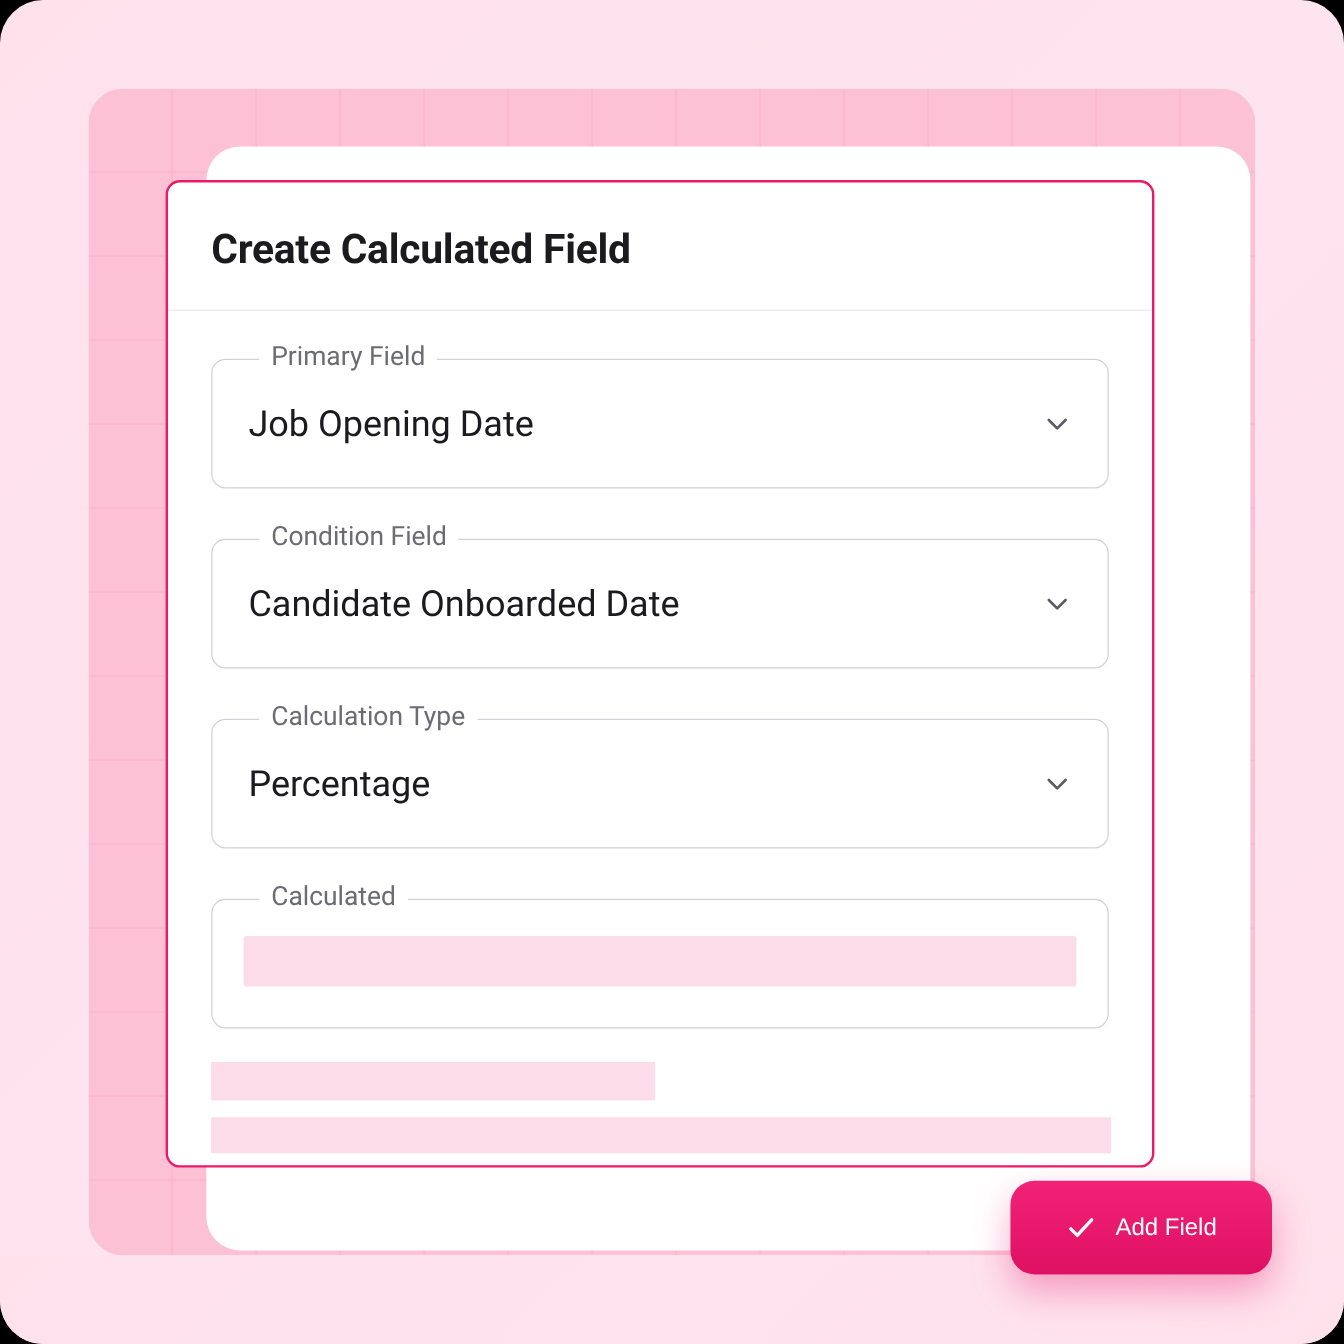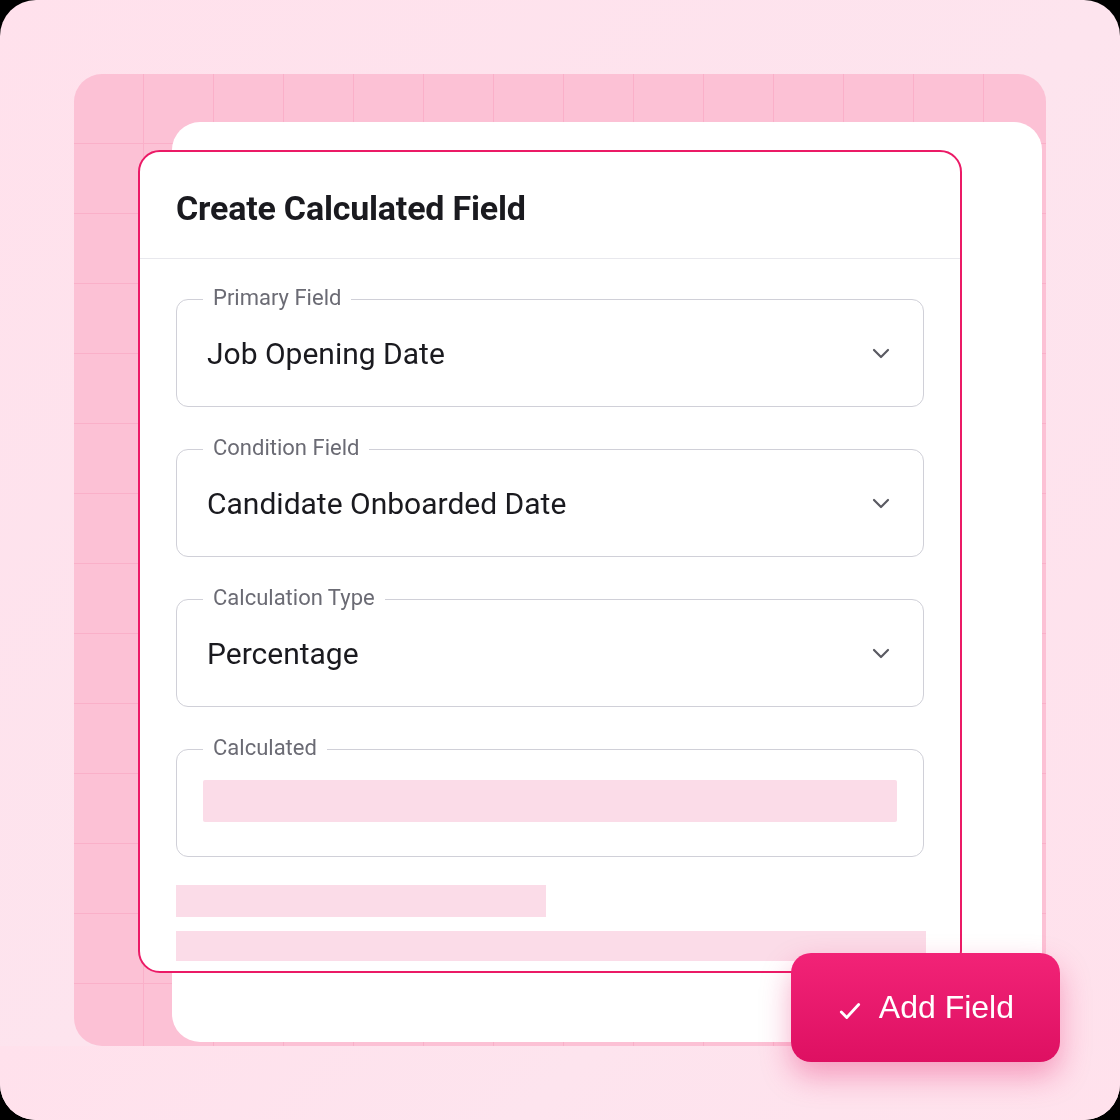--- a/index.html
+++ b/index.html
@@ -41,21 +41,21 @@
       background: #fff;
       border-radius: 28px;
     }
     .modal {
       position: absolute;
       left: 138px;
       top: 150px;
       width: 824px;
       background: #fff;
       border: 2.5px solid #EB1A66;
-      border-radius: 22px;
+      border-radius: 12px;
       overflow: hidden;
     }
     .modal-header {
       padding: 36px 36px 30px 36px;
       border-bottom: 1px solid #E8E8ED;
     }
     .modal-title {
       font-size: 34px;
       font-weight: 700;
       color: #1A1A1F;
@@ -76,21 +76,21 @@
       padding: 17px 30px;
       display: flex;
       align-items: center;
       justify-content: space-between;
       cursor: pointer;
       min-height: 108px;
     }
     .field-legend {
       position: absolute;
       top: -14px;
-      left: 27px;
+      left: 40px;
       background: #fff;
       padding: 0 10px;
       font-size: 22px;
       color: #6B6B74;
     }
     .field-value {
       font-size: 30px;
       color: #1A1A1F;
       font-weight: 450;
     }
@@ -116,26 +116,26 @@
     }
     .sk1 { width: 370px; height: 32px; background:#FBDCE8; }
     .sk2 { width: 750px; height: 30px; background:#FBDCE8; }
     .add-button {
       position: absolute;
       right: 60px;
       bottom: 58px;
       display: flex;
       align-items: center;
       gap: 16px;
-      padding: 36px 46px;
+      padding: 26px 46px;
       background: linear-gradient(180deg, #F22377 0%, #DE1062 100%);
       border: none;
       border-radius: 20px;
       color: #fff;
-      font-size: 32px;
+      font-size: 20px;
       font-weight: 500;
       cursor: pointer;
       box-shadow: 0 14px 30px rgba(230, 20, 100, 0.35);
     }
     .check-icon { width: 26px; height: 26px; }
     .clip-bottom {
       position: absolute;
       left:0; right:0; bottom:0;
       height: 74px;
       background: linear-gradient(135deg, #FFE1EC 0%, #FDE4EE 50%, #FFE1EC 100%);

